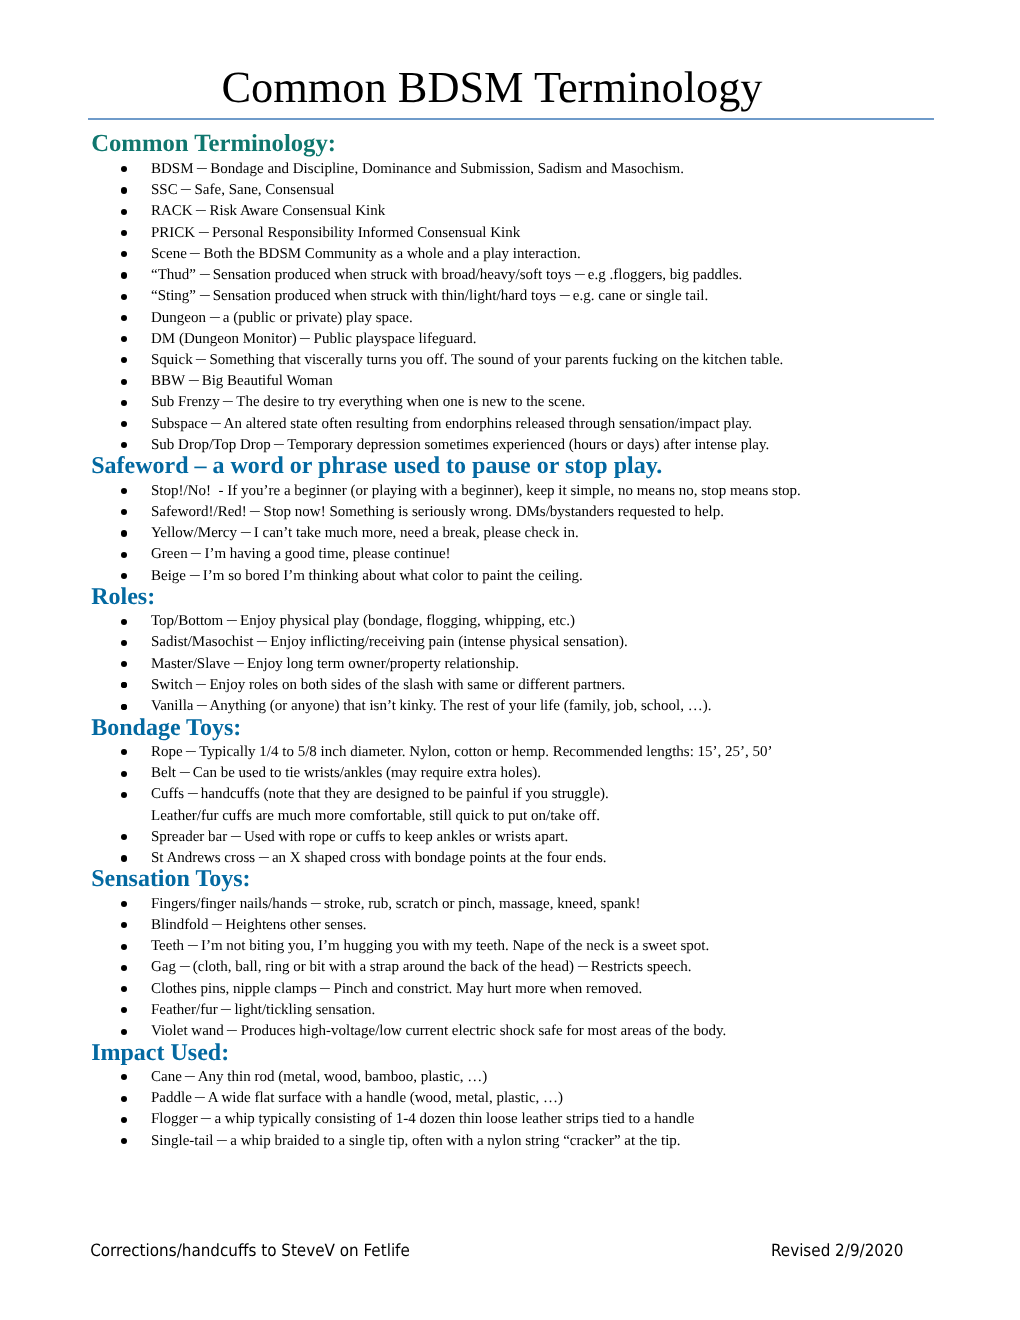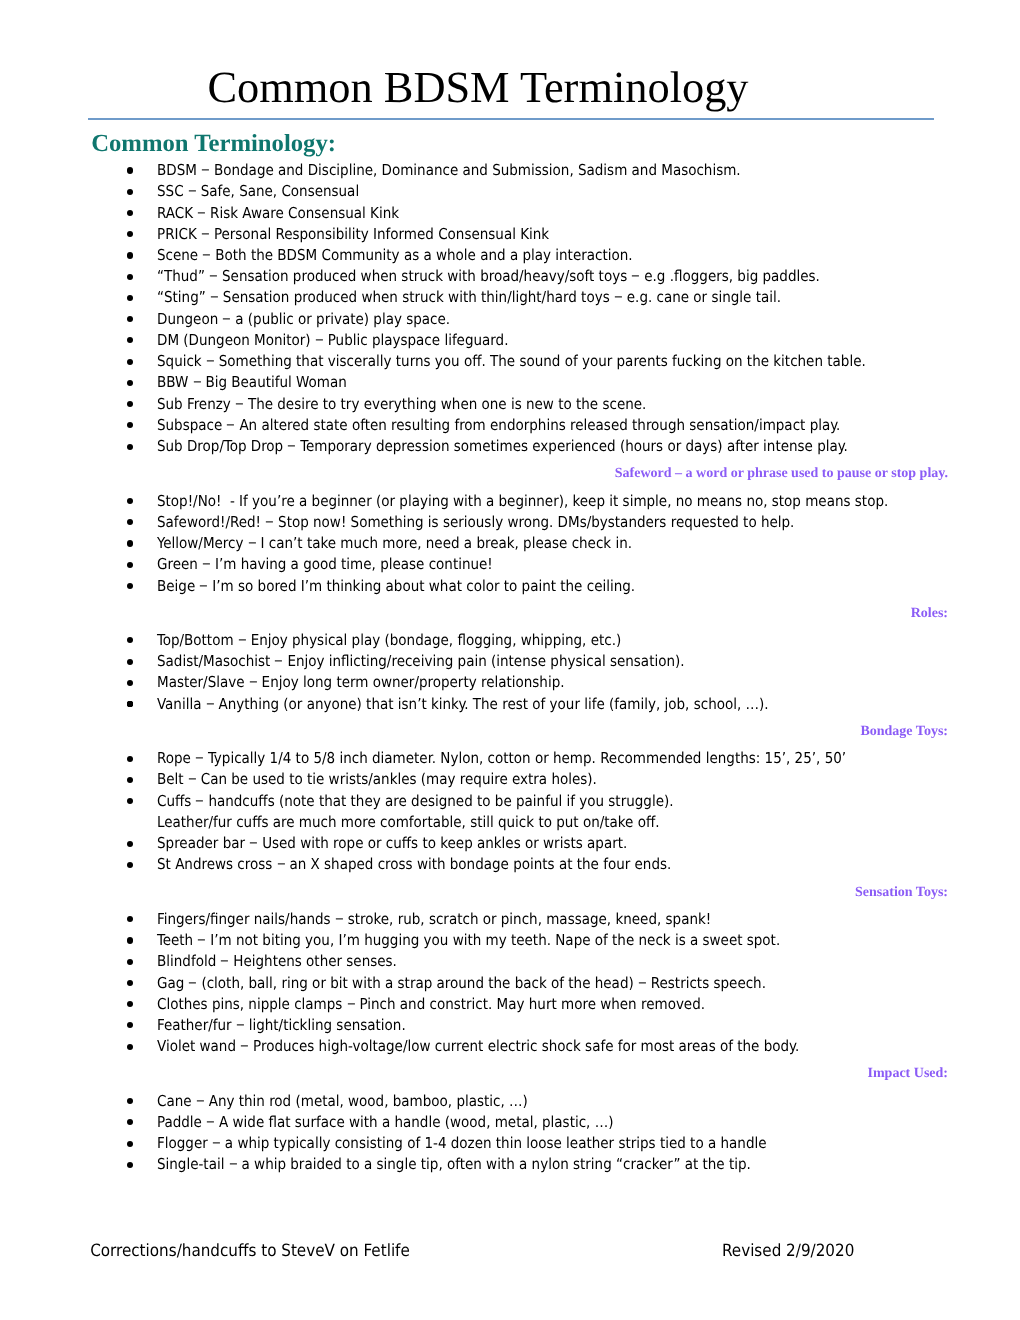--- a/index.html
+++ b/index.html
@@ -1,40 +1,40 @@
 <!DOCTYPE html>
 <html><head>
 <meta charset="utf-8">
 <title>Common BDSM Terminology</title>
 <style>
   html, body { margin:0; padding:0; background:#ffffff; }
   body { width:1020px; height:1320px; background:#fff;
          font-family:"DejaVu Sans Condensed","DejaVu Sans",sans-serif; color:#000;
          -webkit-font-smoothing:antialiased; text-rendering:geometricPrecision; }
-  .page { position:relative; width:956px; height:1320px; overflow:hidden; background:#fff; }
+  .page { position:relative; width:956px; height:1320px; overflow:hidden; background:#fff;padding-left:28px; }
   .doc-title {
     position:absolute; left:0; right:0; top:64.8px; text-align:center;
     font-family:"Liberation Serif", serif; font-size:44.4px; font-weight:400;
     color:#000; line-height:1.0;
   }
   .title-rule { position:absolute; left:88px; width:846px; top:118px; height:2px; background:#6f9bca; }
   .content { position:absolute; left:88px; top:132.85px; width:860px; }
   .h1 { font-family:"Liberation Serif", serif; font-size:24.7px; font-weight:700;
         color:#0f766e; line-height:21.24px; margin:0 0 4.79px 0; padding:0 0 0 3.2px; white-space:nowrap; }
-  .h2 { font-family:"Liberation Serif", serif; font-size:14px; font-weight:700;
-        color:#8b5cf6; line-height:21.24px; margin:0.12px 0 3.13px 0; padding:0 0 0 3.2px; white-space:nowrap;text-align:right; }
-  ul.bullets { list-style:none; margin:6px; padding:0; }
+  .h2 { font-family:"Liberation Serif", serif; font-size:24px; font-weight:700;
+        color:#0369a1; line-height:21.24px; margin:0.12px 0 3.13px 0; padding:0 0 0 3.2px; white-space:nowrap; }
+  ul.bullets { list-style:none; margin:0; padding:0;font-family:Liberation Serif, serif; }
   ul.bullets li { position:relative; padding-left:63px; font-size:15px; line-height:21.24px; margin:0; white-space:pre-wrap; }
   .nd { display:inline-block; transform:scaleX(1.3) translateY(-1.4px); transform-origin:center; margin:0 0.9px; }
   .bul { position:absolute; left:32.5px; top:7.4px; width:6.1px; height:6.1px;
          border-radius:50%; background:#000; font-size:0; line-height:0; }
   .footer { position:absolute; left:88px; width:846px; top:1240px;
             font-size:16.9px; line-height:21.24px; }
   .footer .fl { position:absolute; left:2.2px; top:0; }
-  .footer .fr { position:absolute; left:634px; top:0; }
+  .footer .fr { position:absolute; left:683px; top:0; }
 </style>
 </head>
 <body>
 
 <div class="page">
   <div class="doc-title">Common BDSM Terminology</div>
   <div class="title-rule"></div>
   <div class="content" id="content">
       <div class="h1">Common Terminology:</div>
       <ul class="bullets">
@@ -60,38 +60,38 @@
         <li><span class="bul">•</span><span>Yellow/Mercy <span class="nd">–</span> I can’t take much more, need a break, please check in.</span></li>
         <li><span class="bul">•</span><span>Green <span class="nd">–</span> I’m having a good time, please continue!</span></li>
         <li><span class="bul">•</span><span>Beige <span class="nd">–</span> I’m so bored I’m thinking about what color to paint the ceiling.</span></li>
       </ul>
       <div class="h2">Roles:</div>
       <ul class="bullets">
         <li><span class="bul">•</span><span>Top/Bottom <span class="nd">–</span> Enjoy physical play (bondage, flogging, whipping, etc.)</span></li>
         <li><span class="bul">•</span><span>Sadist/Masochist <span class="nd">–</span> Enjoy inflicting/receiving pain (intense physical sensation).</span></li>
         <li><span class="bul">•</span><span>Master/Slave <span class="nd">–</span> Enjoy long term owner/property relationship.</span></li>
         <li><span class="bul">•</span></li>
-        <li><span class="bul">•</span></li>
+        <li><span class="bul">•</span><span>Switch <span class="nd">–</span> Enjoy roles on both sides of the slash with same or different partners.</span></li>
         <li><span class="bul">•</span></li>
         <li><span class="bul">•</span><span>Vanilla <span class="nd">–</span> Anything (or anyone) that isn’t kinky. The rest of your life (family, job, school, …).</span></li>
       </ul>
       <div class="h2">Bondage Toys:</div>
       <ul class="bullets">
         <li><span class="bul">•</span><span>Rope <span class="nd">–</span> Typically 1/4 to 5/8 inch diameter. Nylon, cotton or hemp. Recommended lengths: 15’, 25’, 50’</span></li>
         <li><span class="bul">•</span><span>Belt <span class="nd">–</span> Can be used to tie wrists/ankles (may require extra holes).</span></li>
         <li><span class="bul">•</span><span>Cuffs <span class="nd">–</span> handcuffs (note that they are designed to be painful if you struggle).
 Leather/fur cuffs are much more comfortable, still quick to put on/take off.</span></li>
         <li><span class="bul">•</span><span>Spreader bar <span class="nd">–</span> Used with rope or cuffs to keep ankles or wrists apart.</span></li>
         <li><span class="bul">•</span><span>St Andrews cross <span class="nd">–</span> an X shaped cross with bondage points at the four ends.</span></li>
       </ul>
       <div class="h2">Sensation Toys:</div>
       <ul class="bullets">
         <li><span class="bul">•</span><span>Fingers/finger nails/hands <span class="nd">–</span> stroke, rub, scratch or pinch, massage, kneed, spank!</span></li>
+        <li><span class="bul">•</span><span>Blindfold <span class="nd">–</span> Heightens other senses.</span></li>
         <li><span class="bul">•</span><span>Teeth <span class="nd">–</span> I’m not biting you, I’m hugging you with my teeth. Nape of the neck is a sweet spot.</span></li>
-        <li><span class="bul">•</span><span>Blindfold <span class="nd">–</span> Heightens other senses.</span></li>
         <li><span class="bul">•</span><span>Gag <span class="nd">–</span> (cloth, ball, ring or bit with a strap around the back of the head) <span class="nd">–</span> Restricts speech.</span></li>
         <li><span class="bul">•</span><span>Clothes pins, nipple clamps <span class="nd">–</span> Pinch and constrict. May hurt more when removed.</span></li>
         <li><span class="bul">•</span><span>Feather/fur <span class="nd">–</span> light/tickling sensation.</span></li>
         <li><span class="bul">•</span><span>Violet wand <span class="nd">–</span> Produces high-voltage/low current electric shock safe for most areas of the body.</span></li>
       </ul>
       <div class="h2">Impact Used:</div>
       <ul class="bullets">
         <li><span class="bul">•</span><span>Cane <span class="nd">–</span> Any thin rod (metal, wood, bamboo, plastic, …)</span></li>
         <li><span class="bul">•</span><span>Paddle <span class="nd">–</span> A wide flat surface with a handle (wood, metal, plastic, …)</span></li>
         <li><span class="bul">•</span><span>Flogger <span class="nd">–</span> a whip typically consisting of 1-4 dozen thin loose leather strips tied to a handle</span></li>

